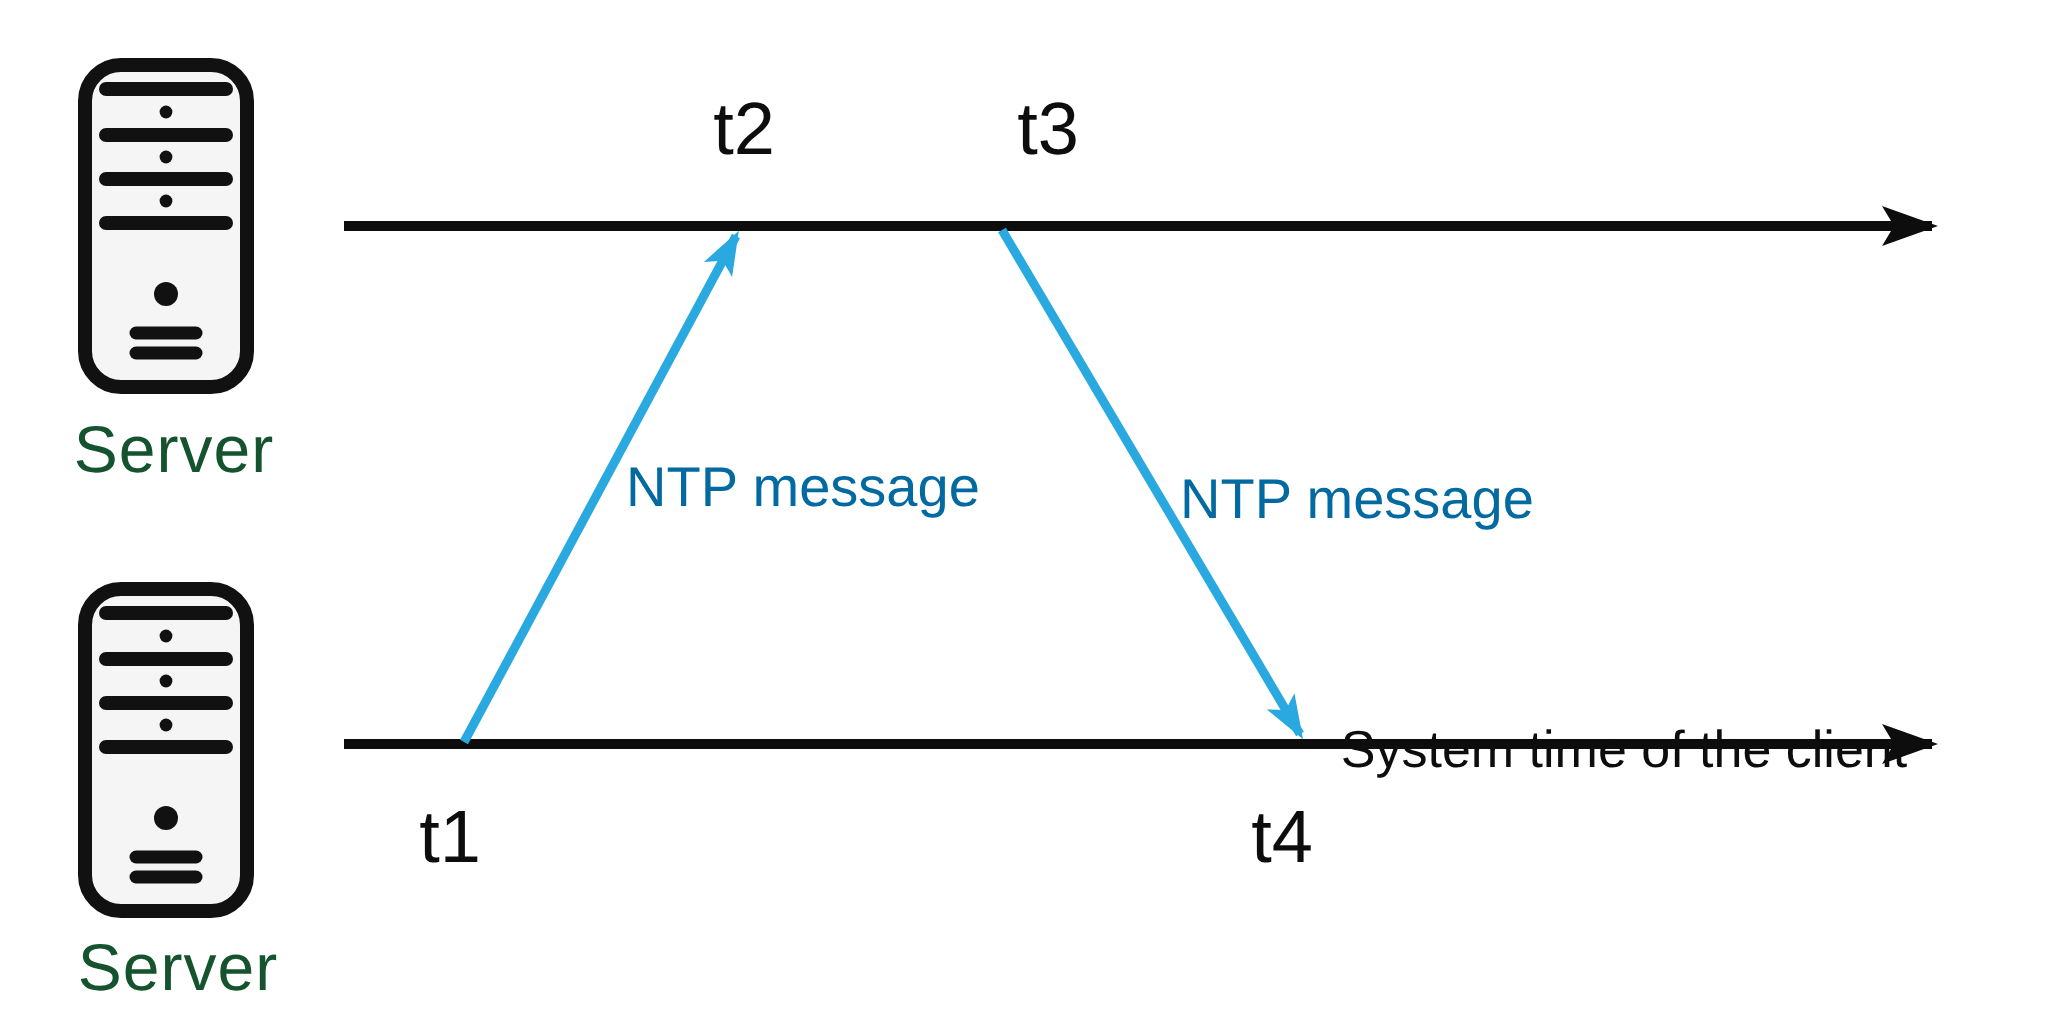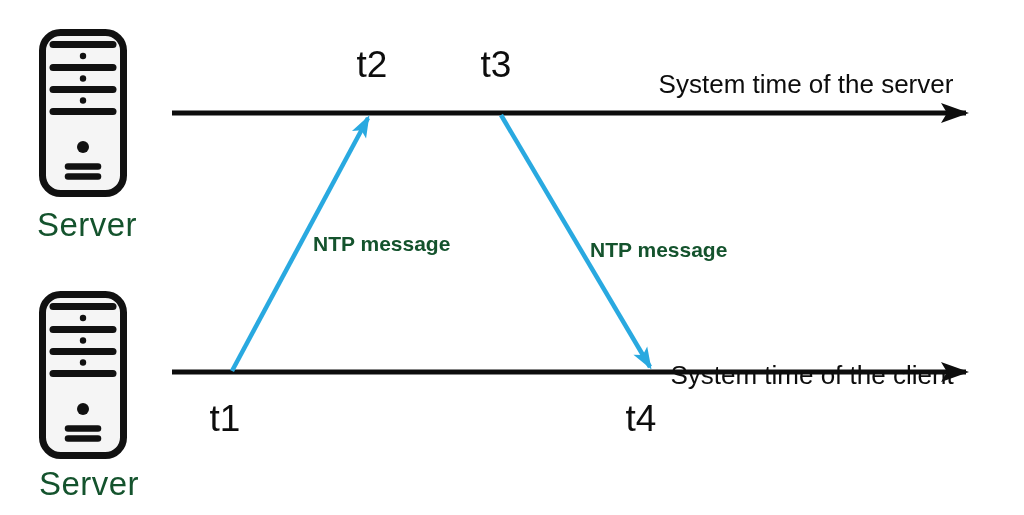--- a/index.html
+++ b/index.html
@@ -28,23 +28,23 @@
     font-size: 37px;
     font-weight: 400;
     color: #0d0d0d;
   }
   .axis-label {
     font-size: 26px;
     font-weight: 400;
     color: #0d0d0d;
   }
   .ntp-label {
-    font-size: 21px;
-    font-weight: 700;
-    color: #14532d;
+    font-size: 28px;
+    font-weight: 400;
+    color: #0369a1;
   }
   svg.lines { position: absolute; left: 0; top: 0; }
   .hidden-defs { position: absolute; width: 0; height: 0; overflow: hidden; }
 </style>
 </head>
 <body>
 
 <div class="stage">
 
   <svg class="hidden-defs" aria-hidden="true">
@@ -88,23 +88,22 @@
     <use href="#tower-icon"></use>
   </svg>
   <div class="abs centered node-label" style="left:87px; top:225px;">Server</div>
 
   <svg class="tower-svg" style="left:38px; top:290px;" width="90" height="170">
     <use href="#tower-icon"></use>
   </svg>
   <div class="abs centered node-label" style="left:89px; top:484px;">Server</div>
 
   <div class="abs centered ts-label" style="left:372px; top:65px;">t2</div>
-  <div class="abs centered ts-label" style="left:496px; top:65px;">t3</div>
+  <div class="abs centered ts-label" style="left:524px; top:65px;">t3</div>
   <div class="abs centered ts-label" style="left:225px; top:419px;">t1</div>
   <div class="abs centered ts-label" style="left:641px; top:419px;">t4</div>
 
   <div class="abs vcentered ntp-label" style="left:313px; top:244px;">NTP message</div>
   <div class="abs vcentered ntp-label" style="left:590px; top:250px;">NTP message</div>
 
-  <div class="abs centered axis-label" style="left:806px; top:84px;">System time of the server</div>
   <div class="abs centered axis-label" style="left:812px; top:343px;margin-top:32px;">System time of the client</div>
 
 </div>
 
 </body></html>

